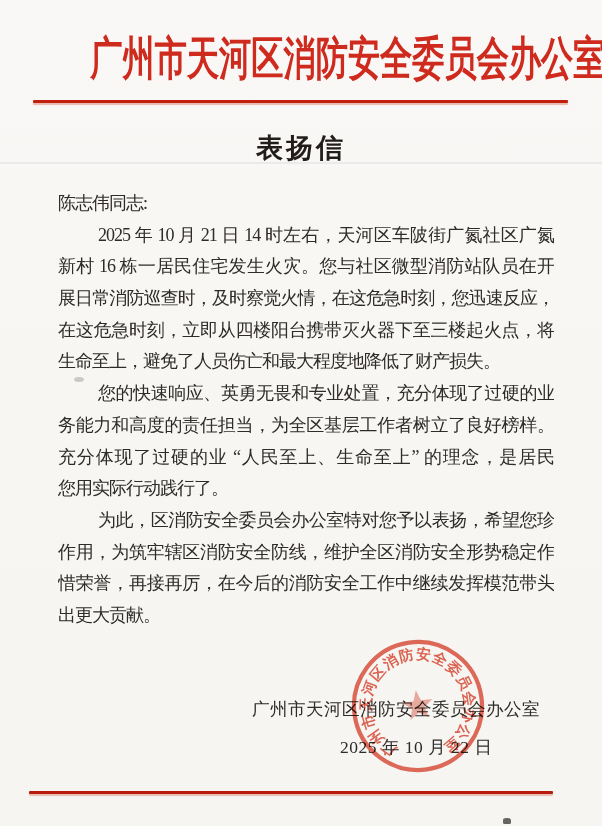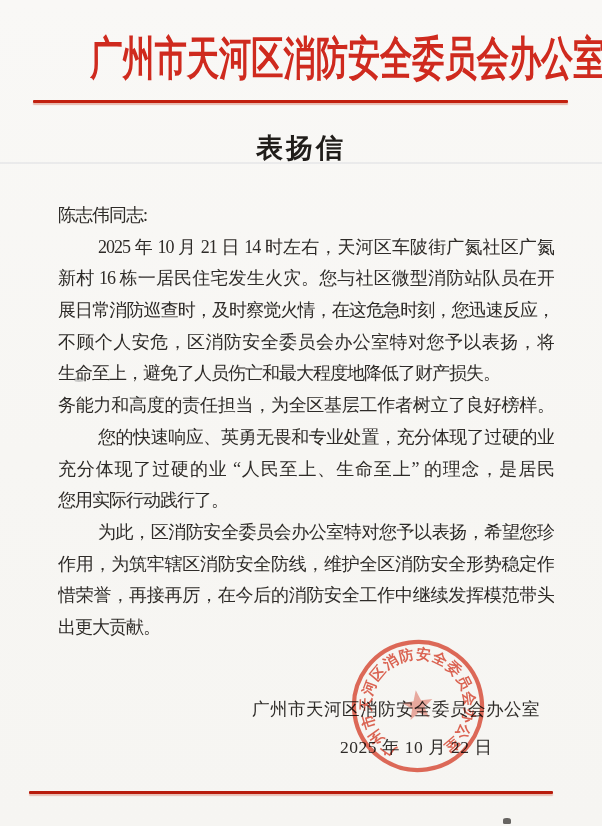--- a/index.html
+++ b/index.html
@@ -20,21 +20,21 @@
   }
   .rule{position:absolute;height:3px;border-radius:1px;}
   .rule-top{left:33px;top:100px;width:535px;background:#c2200f;box-shadow:0 2px 1px rgba(216,125,105,.5);}
   .rule-bottom{left:29px;top:791px;width:524px;background:#b81c0c;box-shadow:0 2px 1px rgba(216,125,105,.45);}
   .scanline{position:absolute;left:0;top:162px;width:602px;height:2px;background:rgba(185,190,200,.22);}
   .doc-title{
     position:absolute;left:0;top:130px;width:602px;text-align:center;
     font-size:27px;font-weight:bold;letter-spacing:3px;color:#201d1a;
   }
   .letter-body{
-    position:absolute;left:58px;top:200px;width:496px;
+    position:absolute;left:58px;top:188px;width:496px;
     font-size:18px;color:#2e2b28;letter-spacing:-1px;
   }
   .bline{
     height:31.7px;line-height:31.7px;overflow:hidden;
     text-align:justify;text-align-last:justify;
   }
   .bline.pend{text-align-last:left;}
   .bline.pfirst{text-indent:40px;}
   .signature{
     position:absolute;right:62px;top:697px;
@@ -68,24 +68,24 @@
 
   <div class="scanline"></div>
 
   <div class="doc-title">表扬信</div>
 
   <div class="letter-body">
       <div class="bline pend">陈志伟同志:</div>
       <div class="bline  pfirst">2025 年 10 月 21 日 14 时左右，天河区车陂街广氮社区广氮</div>
       <div class="bline ">新村 16 栋一居民住宅发生火灾。您与社区微型消防站队员在开</div>
       <div class="bline ">展日常消防巡查时，及时察觉火情，在这危急时刻，您迅速反应，</div>
-      <div class="bline ">不顾个人安危，区消防安全委员会办公室特对您予以表扬，将</div>
+      <div class="bline ">在这危急时刻，立即从四楼阳台携带灭火器下至三楼起火点，将</div>
       <div class="bline  pend">生命至上，避免了人员伤亡和最大程度地降低了财产损失。</div>
+      <div class="bline  pfirst">您的快速响应、英勇无畏和专业处置，充分体现了过硬的业</div>
       <div class="bline ">务能力和高度的责任担当，为全区基层工作者树立了良好榜样。</div>
-      <div class="bline  pfirst">您的快速响应、英勇无畏和专业处置，充分体现了过硬的业</div>
       <div class="bline ">充分体现了过硬的业 “人民至上、生命至上” 的理念，是居民</div>
       <div class="bline  pend">您用实际行动践行了。</div>
       <div class="bline  pfirst">为此，区消防安全委员会办公室特对您予以表扬，希望您珍</div>
       <div class="bline ">作用，为筑牢辖区消防安全防线，维护全区消防安全形势稳定作</div>
       <div class="bline ">惜荣誉，再接再厉，在今后的消防安全工作中继续发挥模范带头</div>
       <div class="bline  pend">出更大贡献。</div>
     </div>
 
   <div class="signature">广州市天河区消防安全委员会办公室</div>
 

